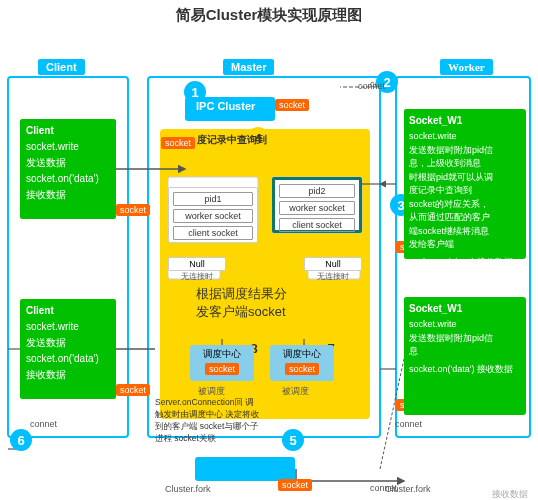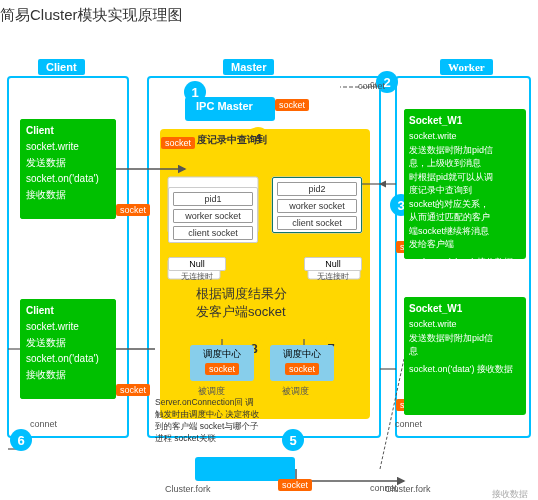--- a/index.html
+++ b/index.html
@@ -7,23 +7,23 @@
       width: 538px;
       height: 500px;
       background: #fff;
       font-family: 'Microsoft YaHei', Arial, sans-serif;
       font-size: 11px;
       overflow: hidden;
       position: relative;
     }
 
     .main-title {
-      text-align: left;
+      text-align: center;
       font-size: 15px;
-      font-weight: normal;
+      font-weight: bold;
       color: #333;
       padding: 6px 0 4px;
     }
 
     .diagram-area {
       position: relative;
       width: 538px;
       height: 478px;
     }
 
@@ -148,21 +148,21 @@
 
   <div class="number-badge" style="left:184px;top:52px;">1</div>
   <div class="number-badge" style="left:376px;top:42px;background:#00bfff;">2</div>
   <div class="number-badge" style="left:390px;top:165px;background:#00bfff;">3</div>
   <div class="number-badge" style="left:247px;top:98px;background:#ffd700;color:#333;">4</div>
   <div class="number-badge" style="left:282px;top:400px;background:#00bfff;">5</div>
   <div class="number-badge" style="left:10px;top:400px;background:#00bfff;">6</div>
   <div class="number-badge" style="left:320px;top:308px;background:#ffd700;color:#333;">7</div>
   <div class="number-badge" style="left:243px;top:308px;background:#ffd700;color:#333;">8</div>
 
-  <div style="position:absolute;left:186px;top:68px;background:#00bfff;color:#fff;font-size:11px;font-weight:bold;padding:3px 10px;border-radius:3px;z-index:2;">IPC Master</div>
+  <div style="position:absolute;left:186px;top:68px;background:#00bfff;color:#fff;font-size:11px;font-weight:bold;padding:3px 10px;border-radius:3px;z-index:2;">IPC Cluster</div>
 
   <div class="socket-badge" style="left:161px;top:108px;">socket</div>
   <div class="socket-badge" style="left:275px;top:70px;">socket</div>
 
   <div style="position:absolute;left:20px;top:90px;width:96px;height:100px;background:#00c000;border-radius:3px;padding:4px 6px;color:#fff;font-size:10px;line-height:1.6;z-index:2;">
     <div style="font-weight:bold;">Client</div>
     <div>socket.write<br>发送数据</div>
     <div>socket.on('data')<br>接收数据</div>
   </div>
   <div class="socket-badge" style="left:116px;top:175px;">socket</div>
@@ -176,21 +176,21 @@
   <div style="position:absolute;left:30px;top:390px;font-size:9px;color:#555;">connet</div>
 
   <div style="position:absolute;left:197px;top:104px;font-size:10px;color:#333;font-weight:bold;">度记录中查询到</div>
 
   <div style="position:absolute;left:168px;top:148px;width:90px;height:56px;background:#fff;border:1px solid #ccc;border-radius:2px;padding:4px;z-index:2;margin-top:10px;">
     <div style="font-size:9px;color:#333;border:1px solid #999;border-radius:1px;padding:1px 4px;margin-bottom:3px;text-align:center;">pid1</div>
     <div style="font-size:9px;color:#333;border:1px solid #999;border-radius:1px;padding:1px 4px;margin-bottom:3px;text-align:center;">worker socket</div>
     <div style="font-size:9px;color:#333;border:1px solid #999;border-radius:1px;padding:1px 4px;text-align:center;">client socket</div>
   </div>
 
-  <div style="position:absolute;left:272px;top:148px;width:90px;height:56px;background:#fff;border:1px solid #0f766e;border-radius:2px;padding:4px;z-index:2;">
+  <div style="position:absolute;left:272px;top:148px;width:90px;height:56px;background:#fff;border:3px solid #0f766e;border-radius:2px;padding:4px;z-index:2;">
     <div style="font-size:9px;color:#333;border:1px solid #999;border-radius:1px;padding:1px 4px;margin-bottom:3px;text-align:center;">pid2</div>
     <div style="font-size:9px;color:#333;border:1px solid #999;border-radius:1px;padding:1px 4px;margin-bottom:3px;text-align:center;">worker socket</div>
     <div style="font-size:9px;color:#333;border:1px solid #999;border-radius:1px;padding:1px 4px;text-align:center;">client socket</div>
   </div>
 
   <div style="position:absolute;left:168px;top:228px;width:58px;z-index:2;">
     <div style="background:#fff;border:1px solid #ccc;border-radius:2px;padding:1px 4px;font-size:9px;text-align:center;">Null</div>
     <div style="font-size:8px;color:#555;text-align:center;">无连接时</div>
   </div>
   <div style="position:absolute;left:304px;top:228px;width:58px;z-index:2;">

